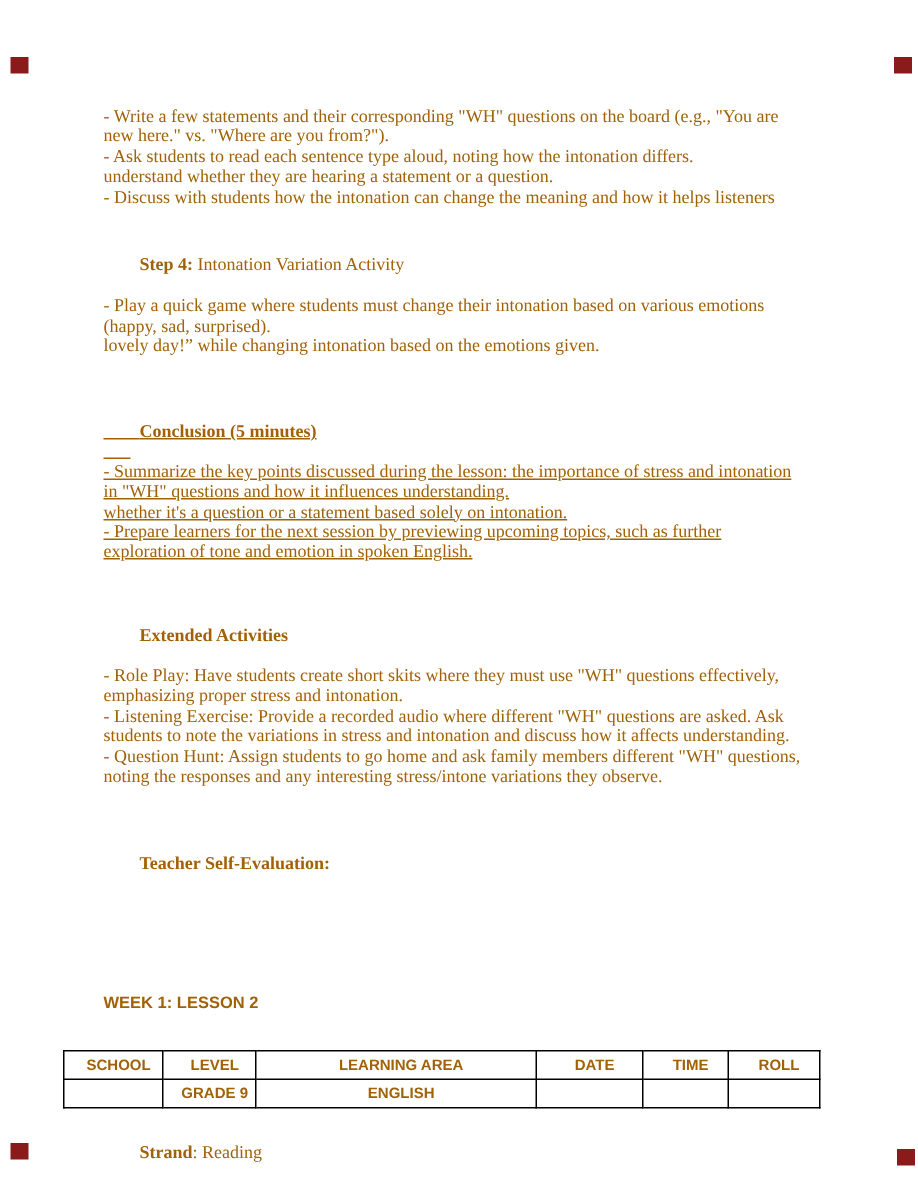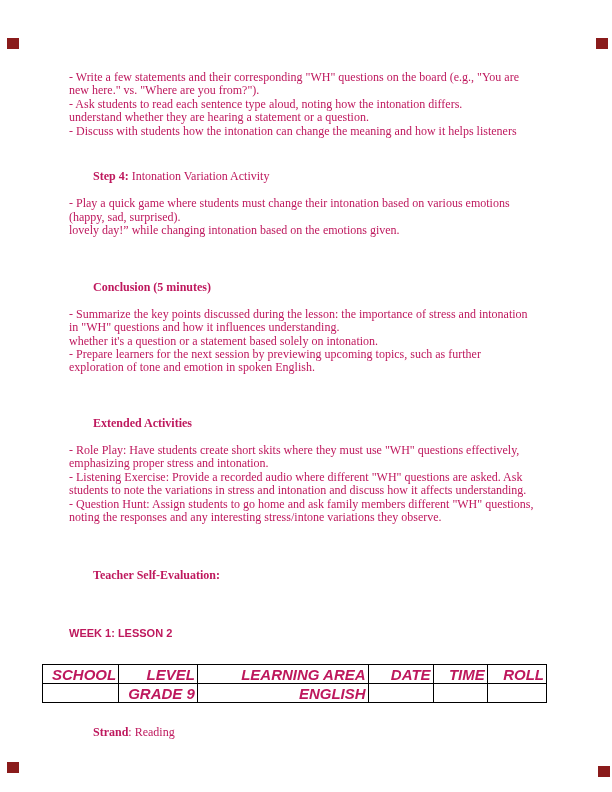--- a/index.html
+++ b/index.html
@@ -3,52 +3,51 @@
 <meta charset="utf-8">
 <style>
   html,body{margin:0;padding:0;background:#ffffff;}
   .page{
     position:relative;
     width:612px;height:792px;
     background:#ffffff;
     font-family:"Liberation Serif",serif;
     font-size:12px;
     line-height:13.4px;
-    color:#be185d;
+    color:#a16207;
     overflow:hidden;
   }
   .content{position:absolute;left:69px;top:71px;width:478px;}
   .line{white-space:pre;}
   .b{font-weight:bold;text-align:right;}
   .block-step{margin-top:19px;}
-  .block-conclusion{margin-top:30px;}
+  .block-conclusion{margin-top:30px;text-decoration:underline;}
   .block-extended{margin-top:29px;}
   .block-teacher{margin-top:31px;}
   .week-heading{
-    margin-top:31px;
+    margin-top:67px;
     font-family:"Liberation Sans",sans-serif;
     font-weight:bold;
     font-size:11px;
     white-space:pre;
   }
   .table-wrap{margin-top:24px;margin-left:-27px;}
   table.info{border-collapse:collapse;table-layout:fixed;}
   table.info th,table.info td{
     border:1.5px solid #000;
     height:18px;
     padding:0 2px 0 9px;
     font-family:"Liberation Sans",sans-serif;
     font-weight:bold;
-    font-size:15px;
-    text-align:right;
+    font-size:10px;
+    text-align:center;
     vertical-align:middle;
     line-height:normal;
     overflow:hidden;
     white-space:nowrap;
-    font-style:italic;
   }
   td.cell-english{padding-left:22px;margin-left:22px;}
   .details{margin-top:10px;}
   .corner-mark{
     position:absolute;
     width:12px;height:11px;
     background:#8a1b1b;
   }
   .cm-tl{left:7px;top:38px;}
   .cm-tr{left:596px;top:38px;}

